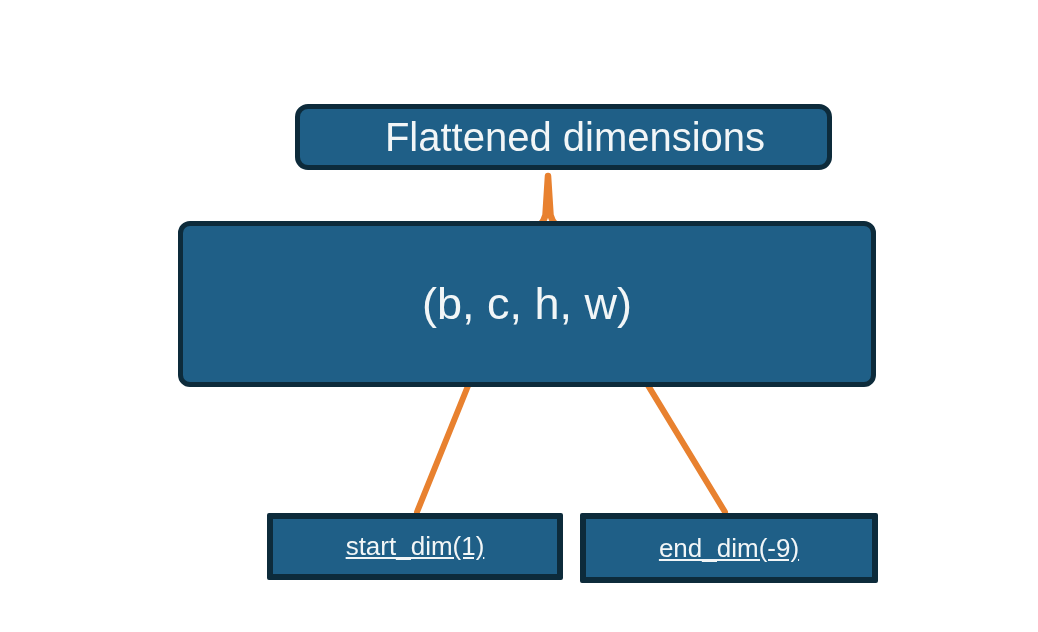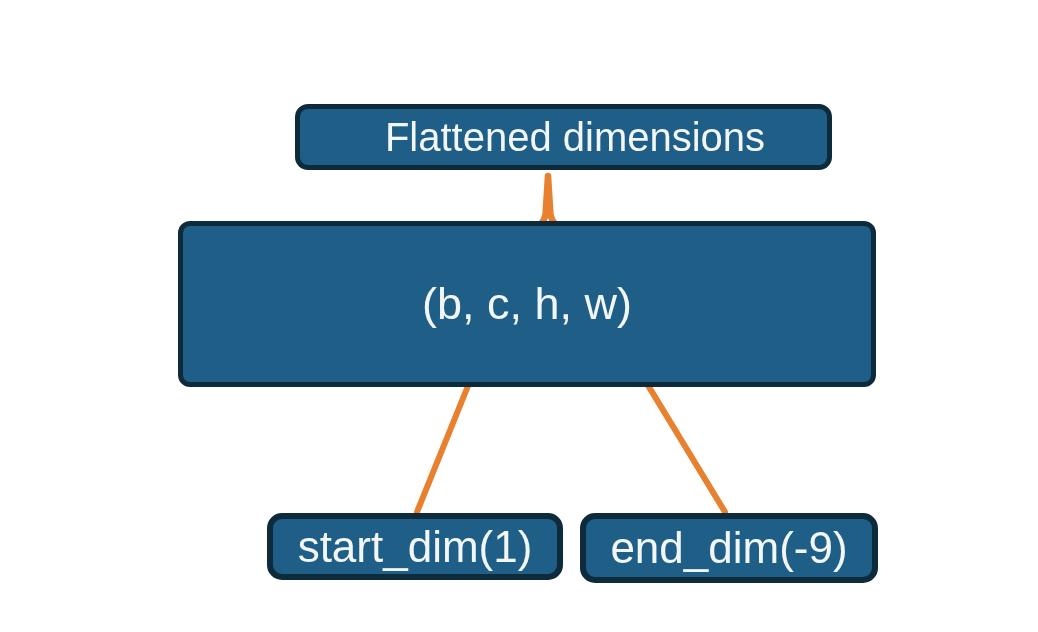--- a/index.html
+++ b/index.html
@@ -28,21 +28,21 @@
   }
   .node-top{
     left:295px;top:104px;width:537px;height:66px;
     border-radius:13px;font-size:40px;padding-left:23px;
   }
   .node-main{
     left:178px;top:213px;width:698px;height:166px;
     border-radius:12px;font-size:45px;margin-top:8px;
   }
   .node-bottom{
-    border-width:6px;border-radius:15px;font-size:44px;
+    border-width:6px;border-radius:2px;font-size:26px;text-decoration:underline;
   }
   .node-start{left:267px;top:513px;width:296px;height:67px;}
   .node-end{left:580px;top:513px;width:298px;height:70px;}
   .overlay{
     position:absolute;left:0;top:0;width:1038px;height:632px;
     pointer-events:none;
   }
   .stroke-accent{
     stroke:var(--accent-orange);fill:none;
     stroke-linecap:round;stroke-linejoin:round;

